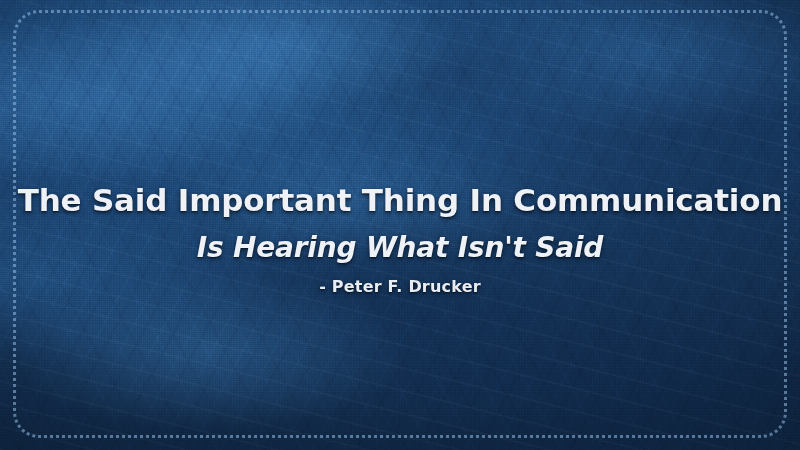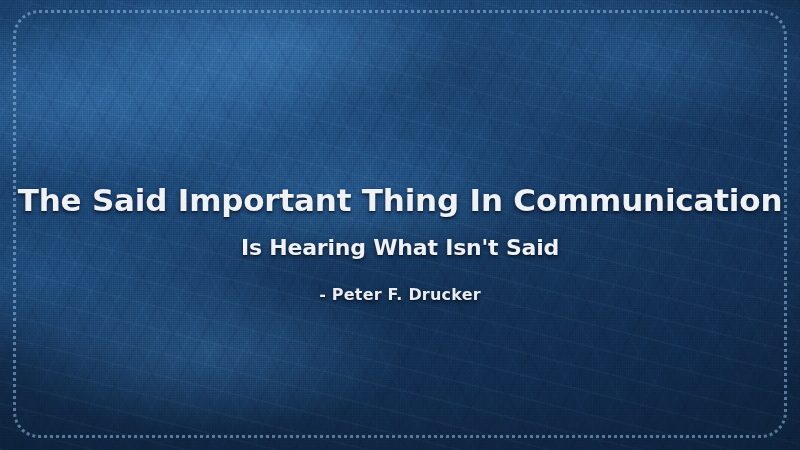--- a/index.html
+++ b/index.html
@@ -153,25 +153,26 @@
     font-weight: bold;
     font-size: 31px;
     line-height: 48px;
     letter-spacing: -0.2px;
     white-space: nowrap;
     text-shadow:
       0 2px 4px rgba(4,14,28,0.72),
       0 1px 1px rgba(4,14,28,0.55);
   }
   .quote-line.line-2 {
-    font-size: 22px;
+    font-size: 28px;
+    font-style: italic;
   }
 
   .attribution {
-    margin-top: 12px;
+    margin-top: 4px;
     color: #e9edf2;
     font-family: "DejaVu Sans", "Liberation Sans", sans-serif;
     font-weight: bold;
     font-size: 16px;
     line-height: 22px;
     letter-spacing: 0.2px;
     white-space: nowrap;
     text-shadow:
       0 2px 4px rgba(4,14,28,0.72),
       0 1px 1px rgba(4,14,28,0.55);

